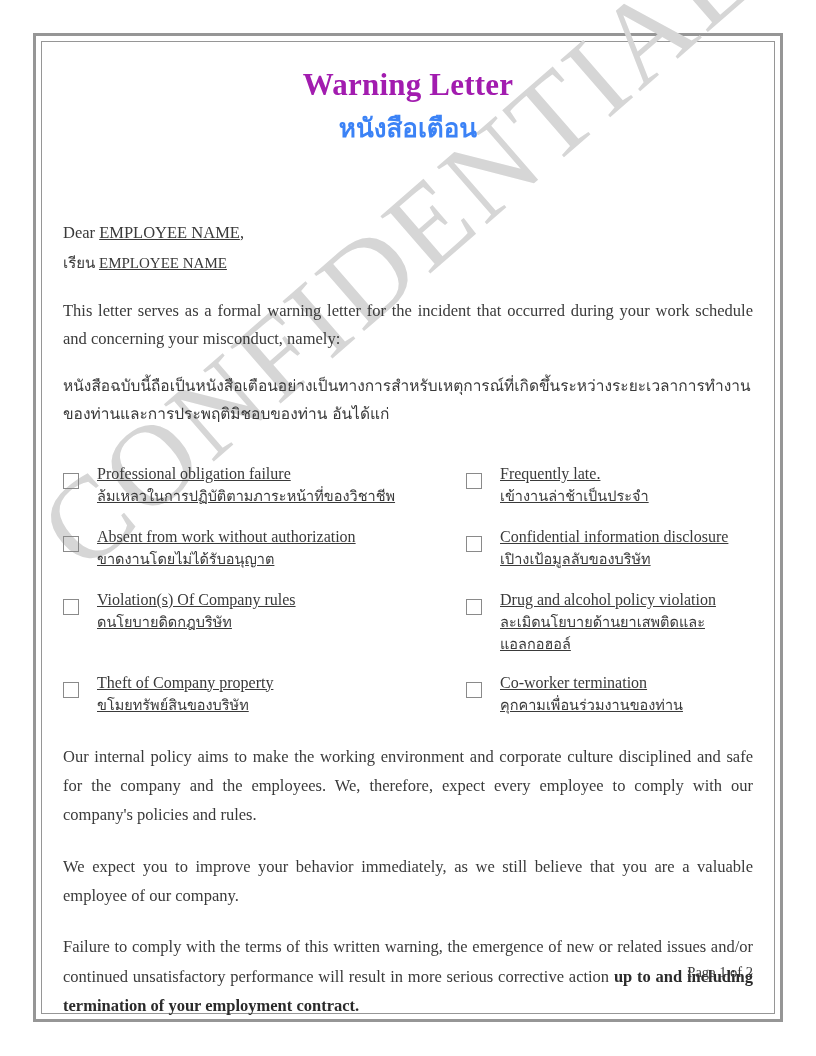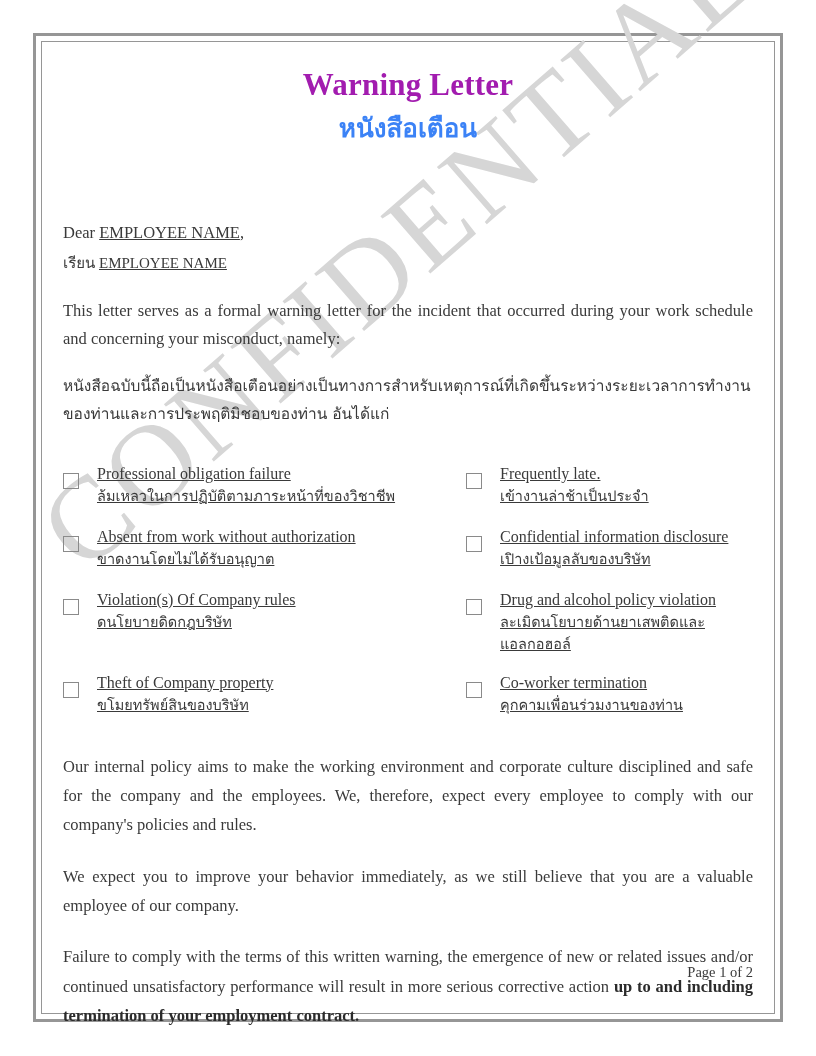--- a/index.html
+++ b/index.html
@@ -157,21 +157,21 @@
     margin-top: 2px;
     font-family: "DejaVu Sans", "Liberation Sans", sans-serif;
   }
 
   .body-para {
     margin-top: 22px;
     font-size: 16.5px;
     line-height: 1.78;
     text-align: justify;
   }
-  .body-para.first { margin-top: 34px; }
+  .body-para.first { margin-top: 24px; }
   .bold-tail { font-weight: bold; color: #2b2b2b; }
 
   .footer {
     position: absolute;
     left: 63px;
     top: 964px;
     width: 690px;
     text-align: right;
     font-size: 14.5px;
     color: #3a3a3a;

